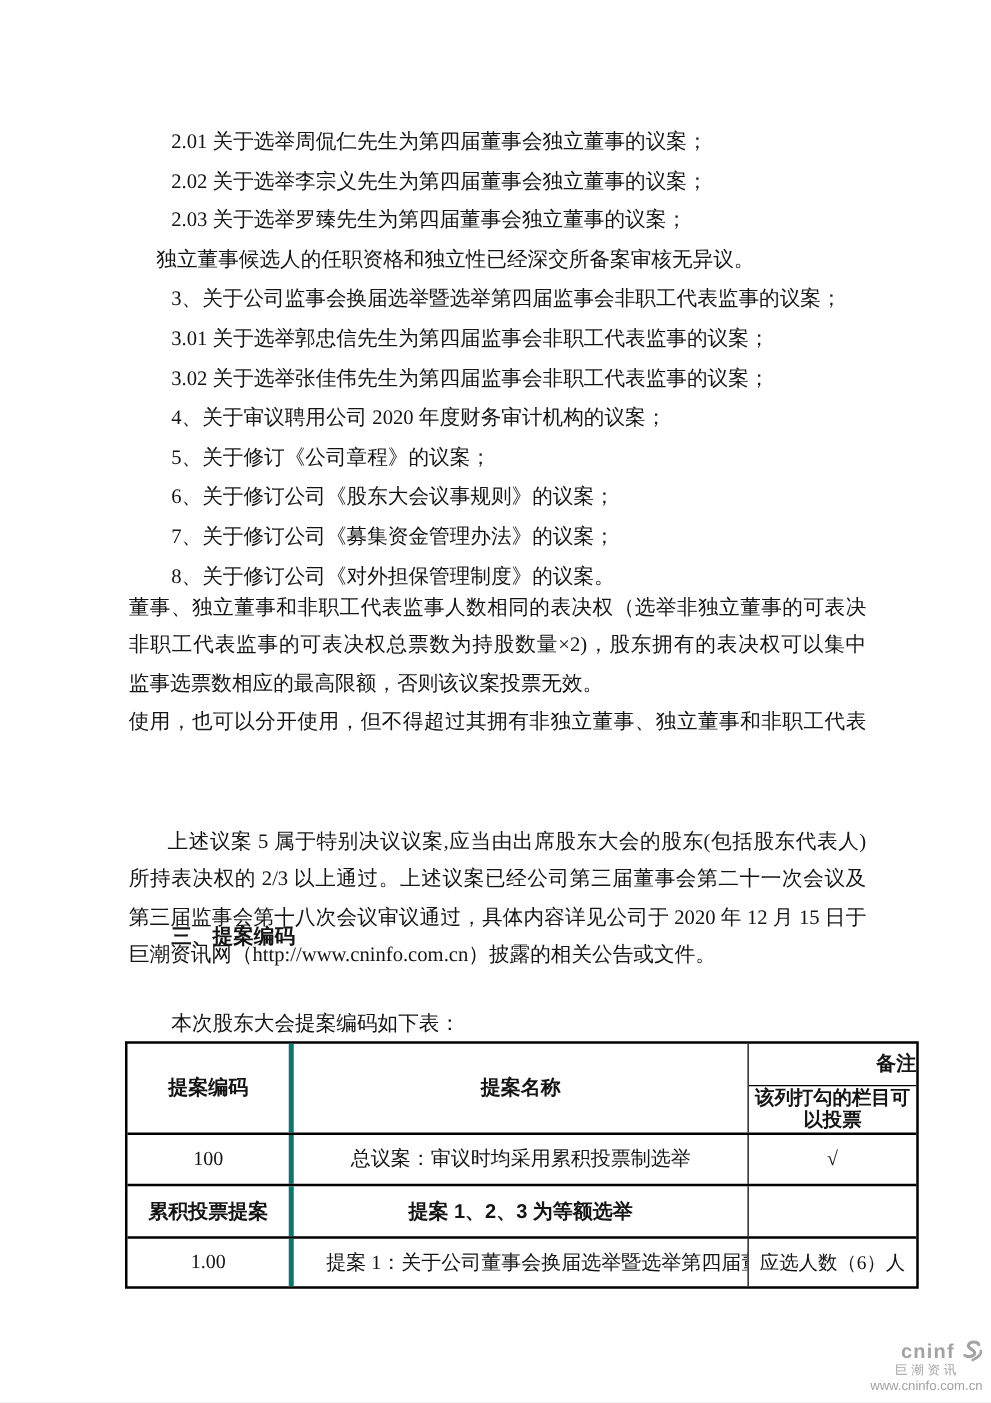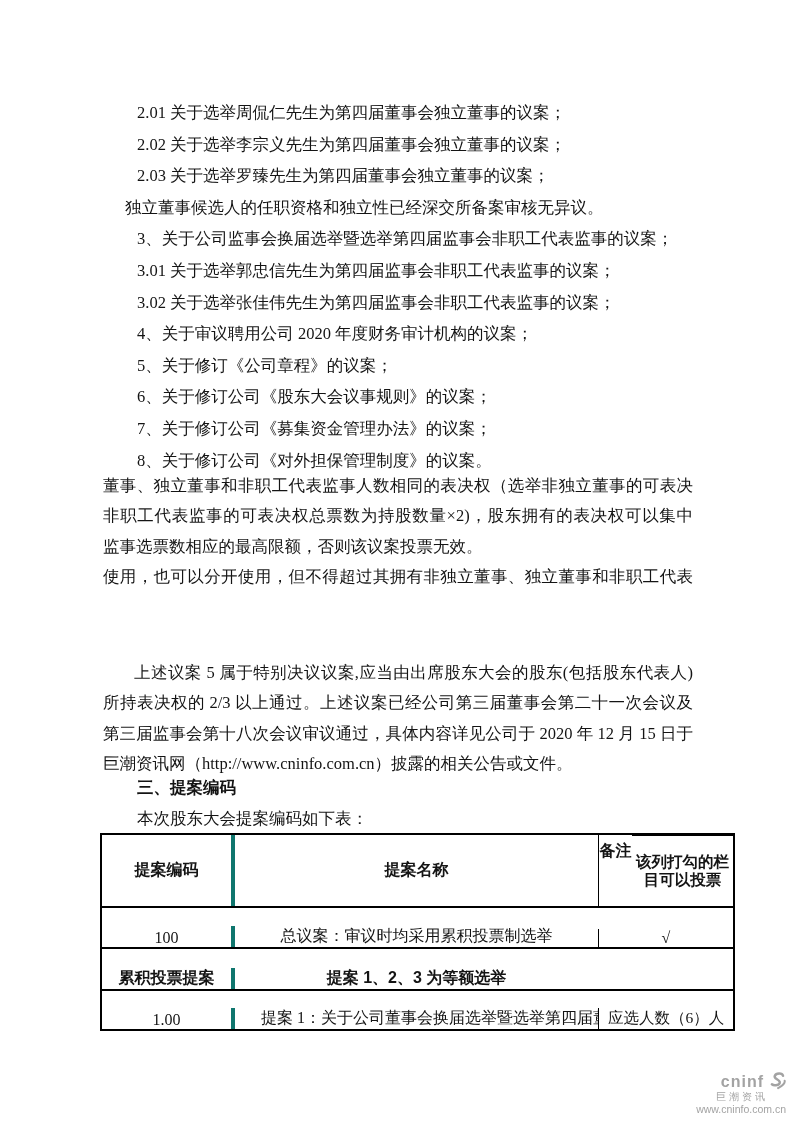--- a/index.html
+++ b/index.html
@@ -18,44 +18,44 @@
   }
   .item-line.flush { padding-left:22px; }
 
   #para1 { top:374px; }
   #para2 { top:561px; }
   .pline { line-height:30.3px; font-size:16.5px; }
   .pline.just { text-align:justify; text-align-last:justify; text-justify:inter-character; }
   .pline.first { padding-left:31px; }
 
   #section-heading {
-    top:675px; line-height:31px; font-size:16.5px; font-weight:bold;
+    top:637px; line-height:31px; font-size:16.5px; font-weight:bold;
     font-family:"Liberation Sans","DejaVu Sans",sans-serif;
     padding-left:34px; box-sizing:border-box;
   }
   #table-intro { top:706px; line-height:31px; font-size:16.5px; padding-left:34px; box-sizing:border-box; }
 
   
   .ptable {
     position:absolute; left:100px; top:833px; width:635px;
     border:2px solid #000; box-sizing:border-box;
     display:flex; flex-direction:column;
     font-size:16px;
   }
   .trow { display:flex; flex-direction:row; align-items:stretch; }
-  .trow + .trow { border-top:2px solid #000;align-items:flex-end; }
+  .trow + .trow { border-top:2px solid #000; }
   .c1 { width:129px; flex:0 0 129px; display:flex; align-items:center; justify-content:center; text-align:center; }
   .c2 { flex:1 1 auto; border-left:4px solid #0f766e; display:flex; align-items:center; justify-content:center; text-align:center; }
   .c3 { width:134px; flex:0 0 134px; border-left:1px solid #000; display:flex; align-items:center; justify-content:center; text-align:center; }
   .hfont {
     font-weight:bold;
     font-family:"Liberation Sans","DejaVu Sans",sans-serif;
   }
   .head-row { height:71px; }
-  .c3col { width:134px; flex:0 0 134px; border-left:1px solid #000; display:flex; flex-direction:row; }
+  .c3col { width:134px; flex:0 0 134px; border-left:1px solid #000; display:flex; flex-direction:column;align-items:flex-end; }
   .c3top { height:33px; flex:0 0 33px; display:flex; align-items:center; justify-content:center; }
   .c3bot { flex:1 1 auto; border-top:1px solid #000; display:flex; align-items:center; justify-content:center;
            font-size:15.5px; line-height:18px; text-align:center; padding:0 2px; }
   .rowA { height:39px; }
   .rowB { height:40px; }
   .rowC { height:38px; }
   .cell-name-left { justify-content:flex-start; text-align:left; padding-left:26px; white-space:nowrap; overflow:hidden; }
   .note-sm { font-size:15.5px; white-space:nowrap; }
 
   

